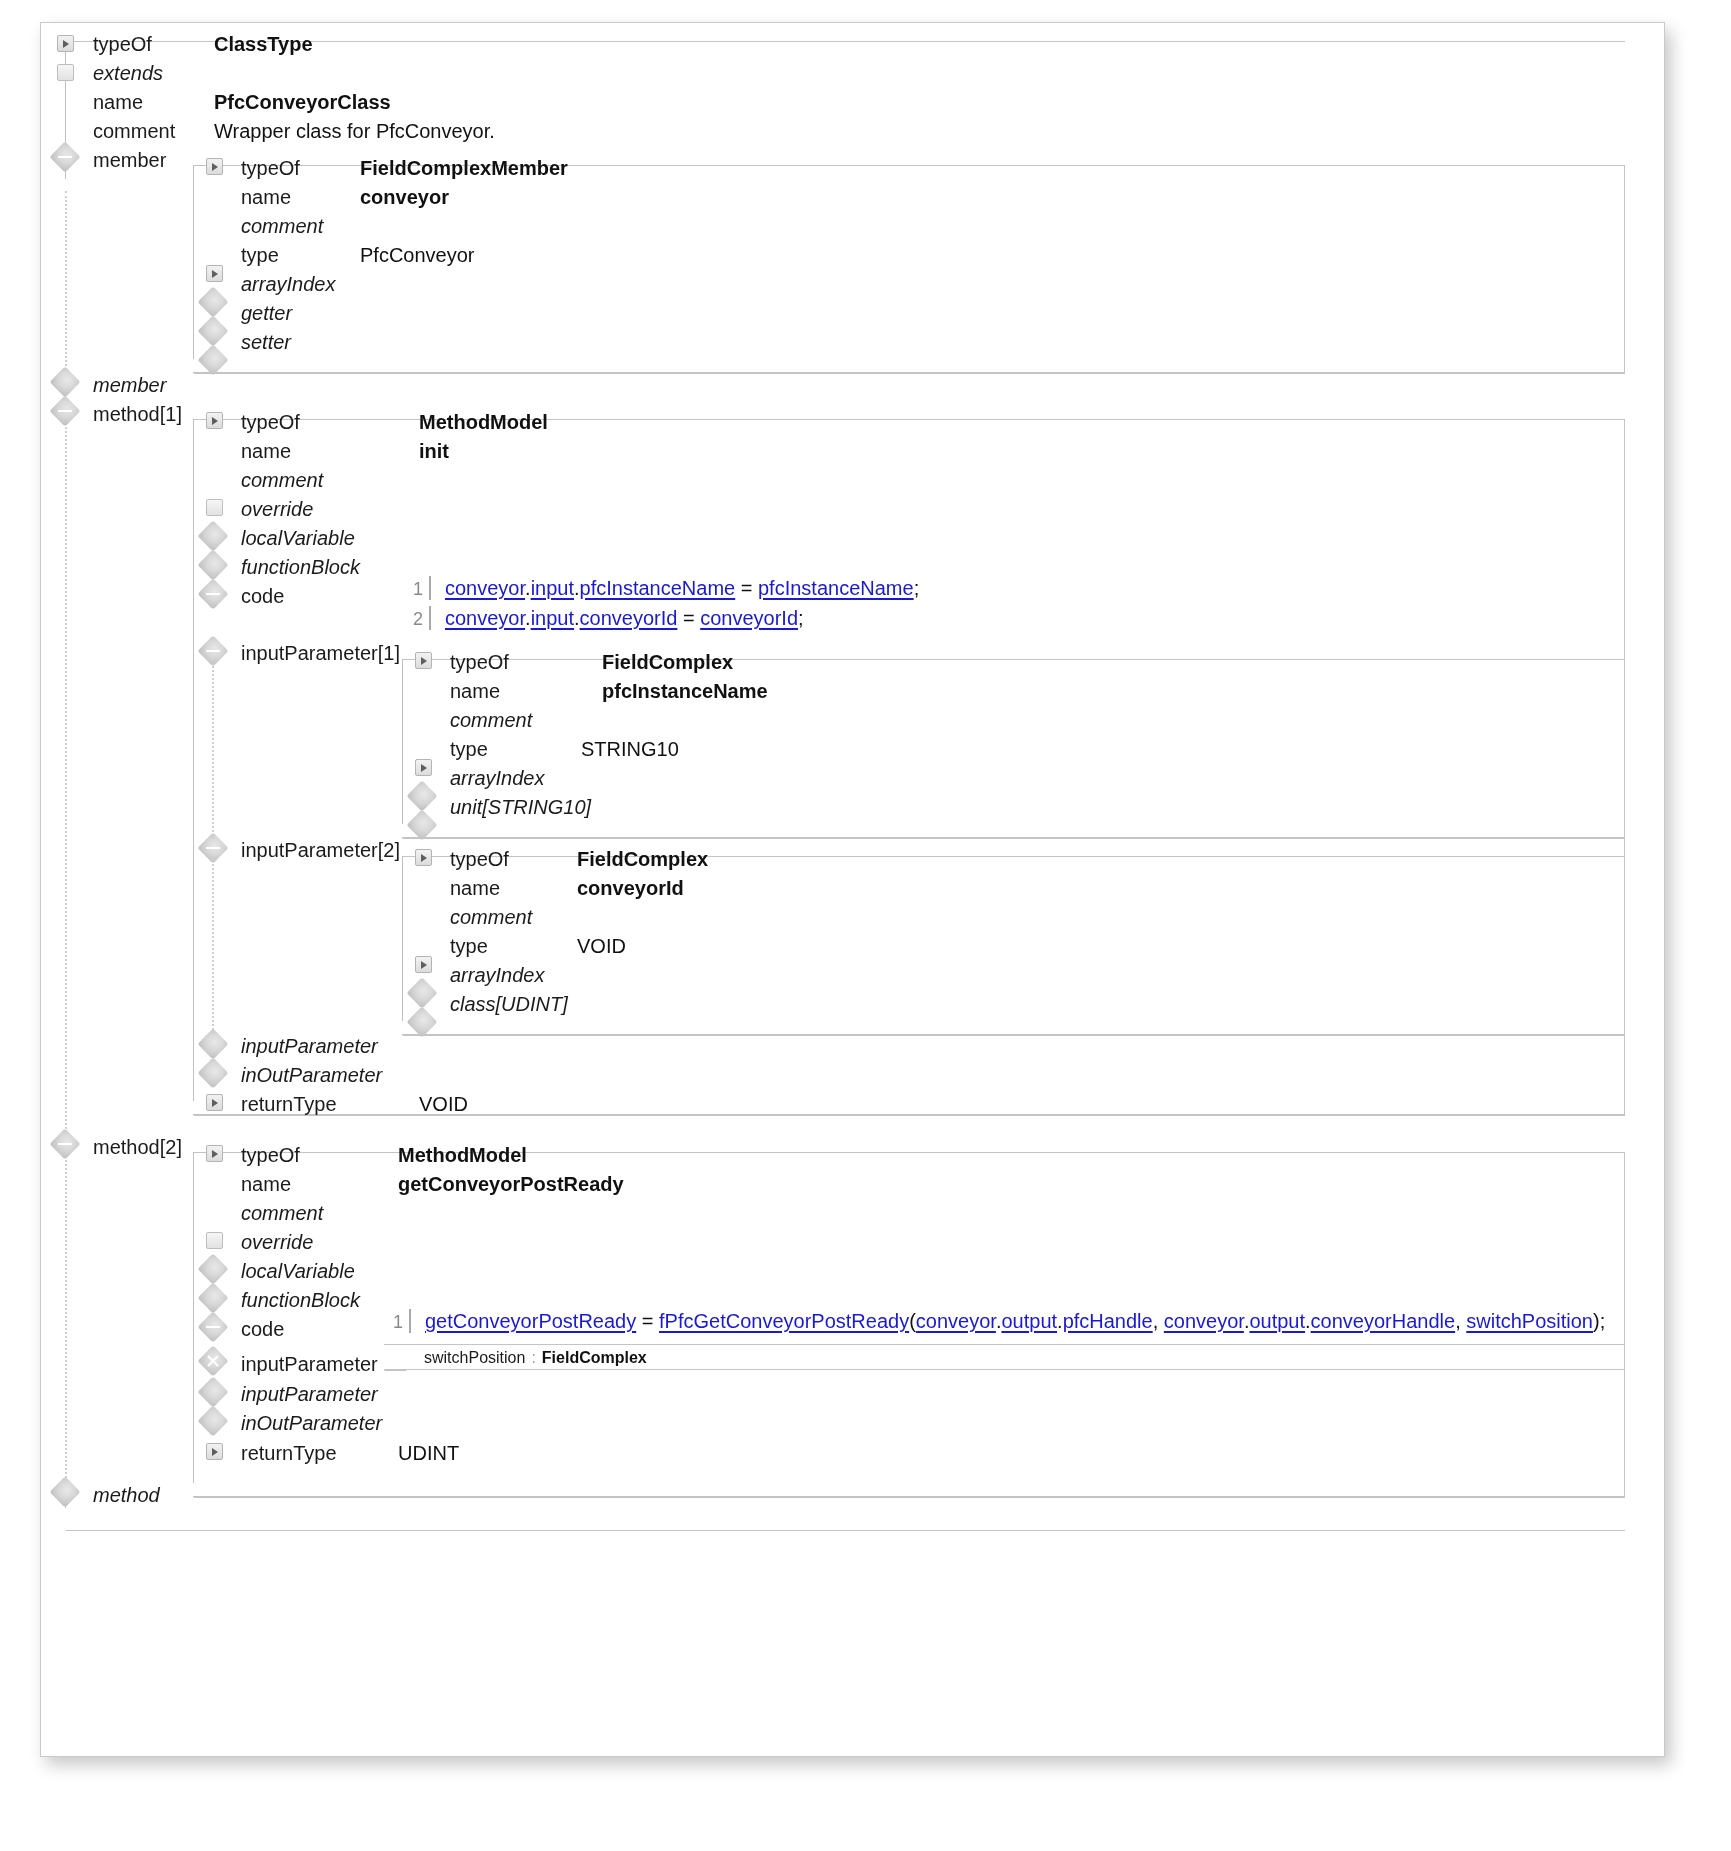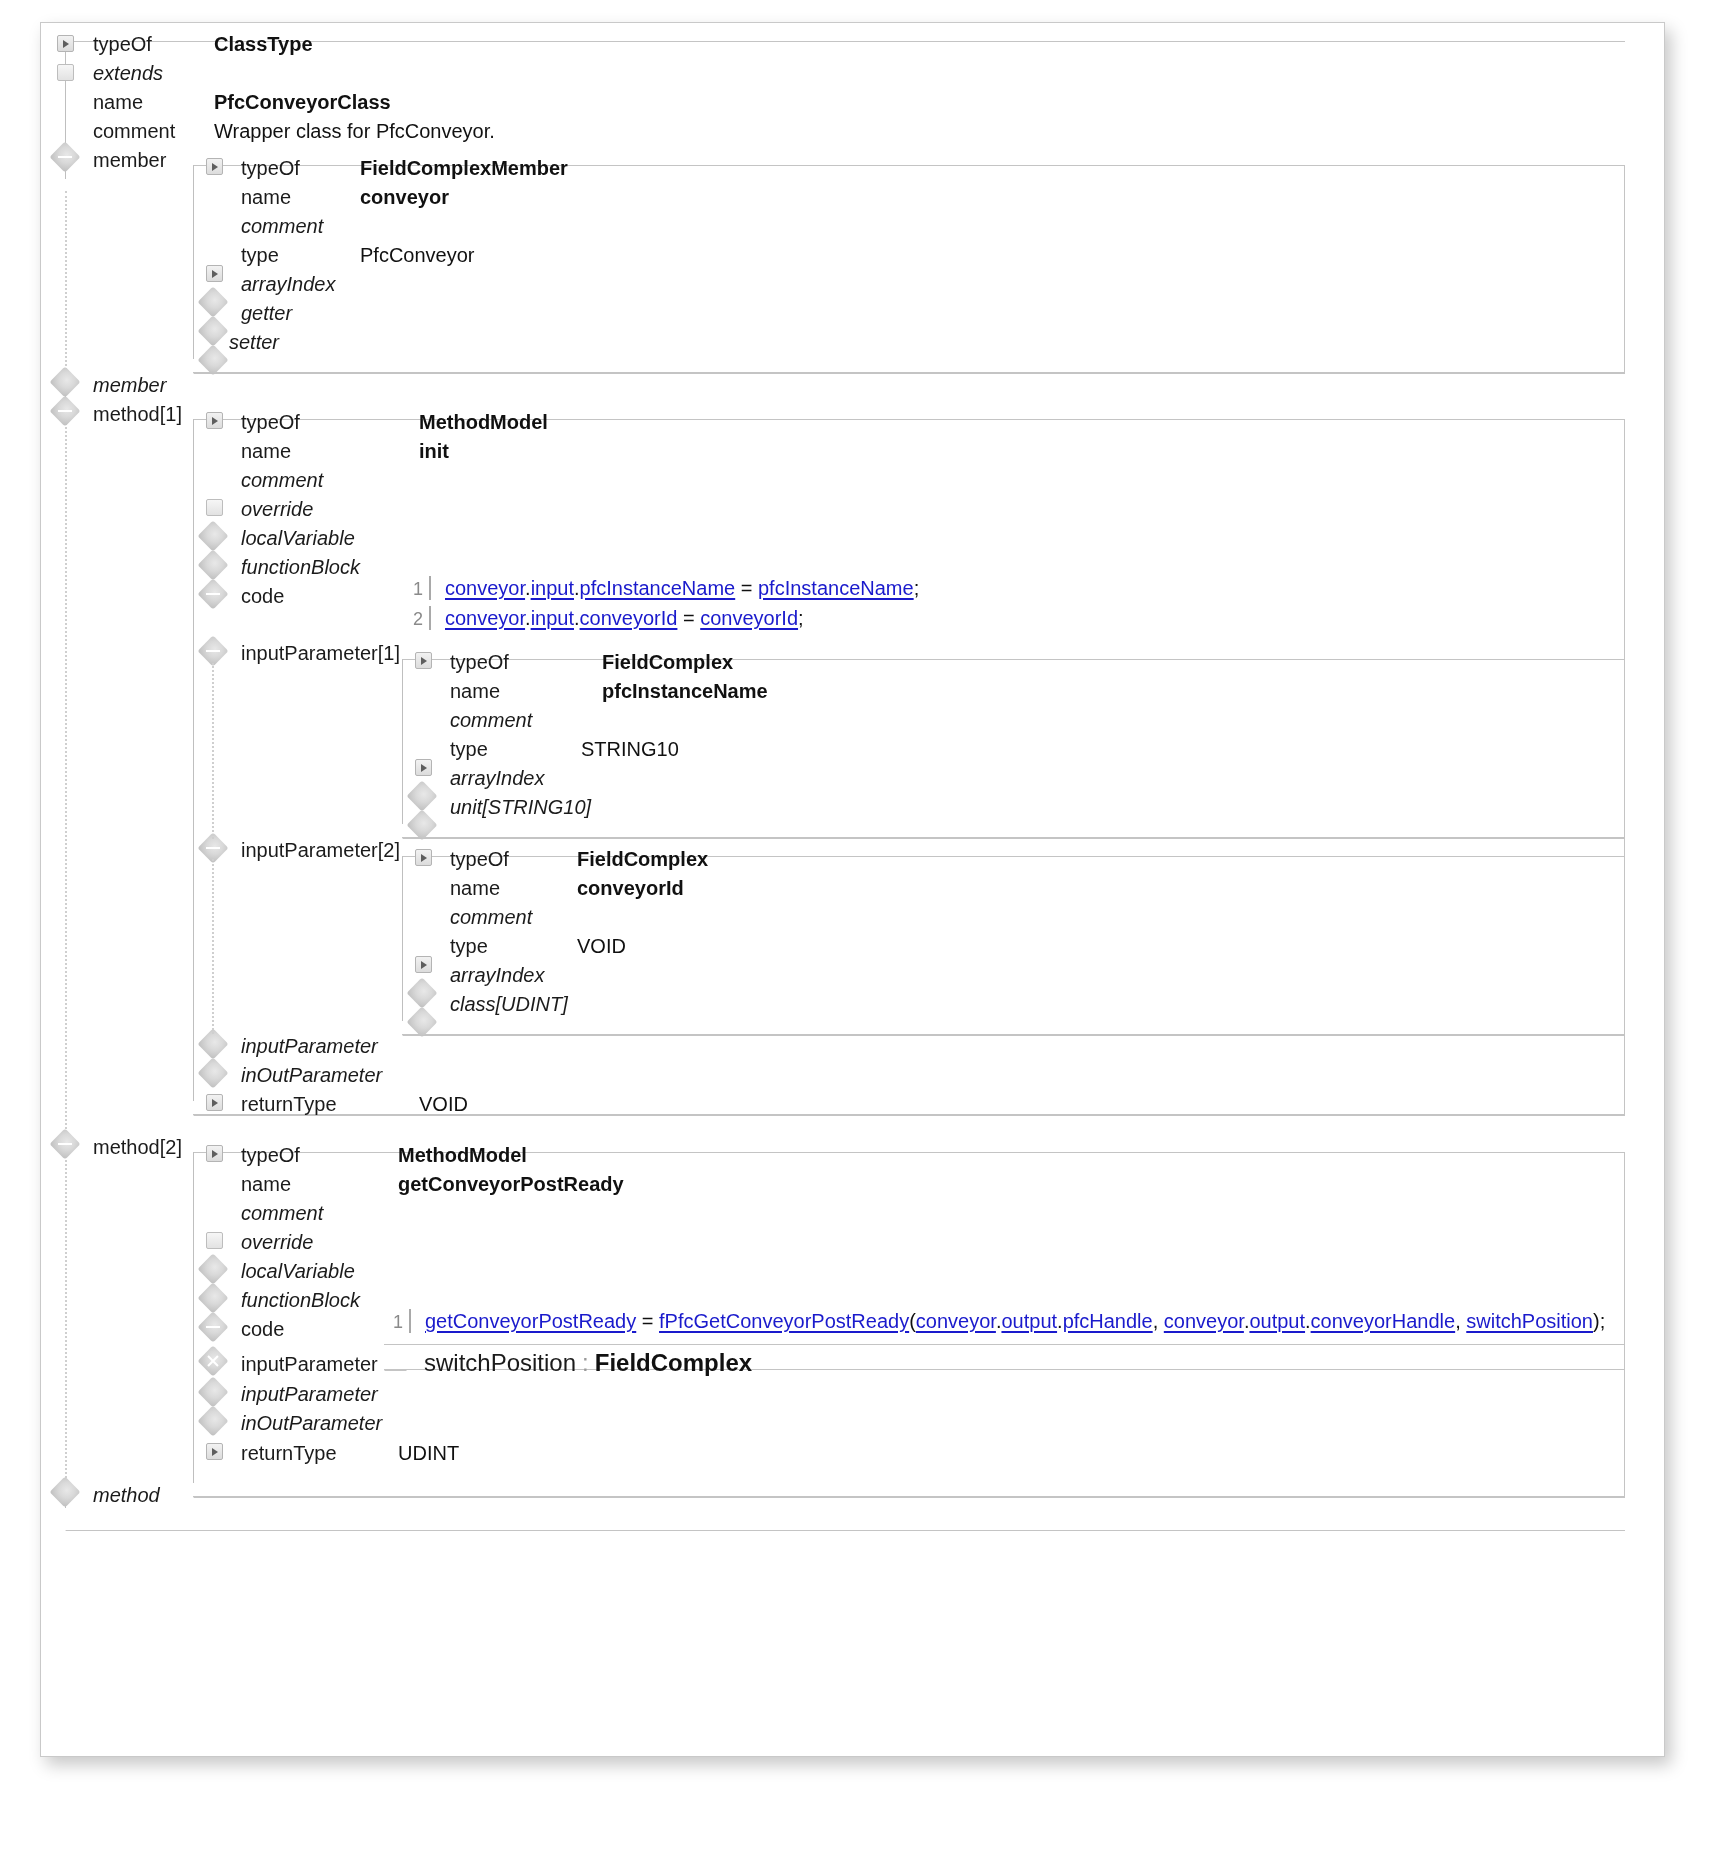--- a/index.html
+++ b/index.html
@@ -84,21 +84,21 @@
   .codeline .txt{position:absolute;left:44px;top:0;white-space:nowrap;}
   .u{color:#1a1acc;text-decoration:underline;text-underline-offset:3px;}
   .p{color:#111;}
 
   
   .spbox{
     position:absolute;box-sizing:border-box;
     border:1px solid #c4c4c4;border-left:none;
   }
   .spslant{position:absolute;border-bottom:1px solid #c4c4c4;transform-origin:0 100%;}
-  .sptext{position:absolute;font-size:24px;white-space:nowrap;color:#1b1b1b;}
+  .sptext{position:absolute;font-size:16px;white-space:nowrap;color:#1b1b1b;}
   .sptext .colon{color:#9a9a9a;padding:0 6px;}
   .sptext .bold{font-weight:bold;color:#111;}
 </style>
 </head>
 <body>
 
 <div id="frame">
 
   <div class="vsolid" style="left:24px;top:18px;height:138px;"></div>
 
@@ -153,21 +153,21 @@
 
   <span class="lbl" style="left:200px;top:135px;">typeOf</span>
   <span class="val b" style="left:319px;top:135px;">FieldComplexMember</span>
   <span class="lbl" style="left:200px;top:164px;">name</span>
   <span class="val b" style="left:319px;top:164px;">conveyor</span>
   <span class="lbl it" style="left:200px;top:193px;">comment</span>
   <span class="lbl" style="left:200px;top:222px;">type</span>
   <span class="val" style="left:319px;top:222px;">PfcConveyor</span>
   <span class="lbl it" style="left:200px;top:251px;">arrayIndex</span>
   <span class="lbl it" style="left:200px;top:280px;">getter</span>
-  <span class="lbl it" style="left:188px;top:309px;">setter</span>
+  <span class="lbl it" style="left:200px;top:309px;">setter</span>
 
   <div class="nbox" style="left:152px;top:396px;width:1432px;height:696px;"></div>
   <div class="vsolid" style="left:152px;top:396px;height:682px;"></div>
   <div class="diag" style="left:152px;top:1070px;width:26px;height:22px;transform:skewX(-50deg);"></div>
   <div class="hline" style="left:173px;top:1092px;width:1411px;"></div>
 
   <div class="tri" style="left:165px;top:389px;"></div>
   <div class="sq" style="left:165px;top:476px;"></div>
   <div class="dia" style="left:161px;top:502px;"></div>
   <div class="dia" style="left:161px;top:531px;"></div>

